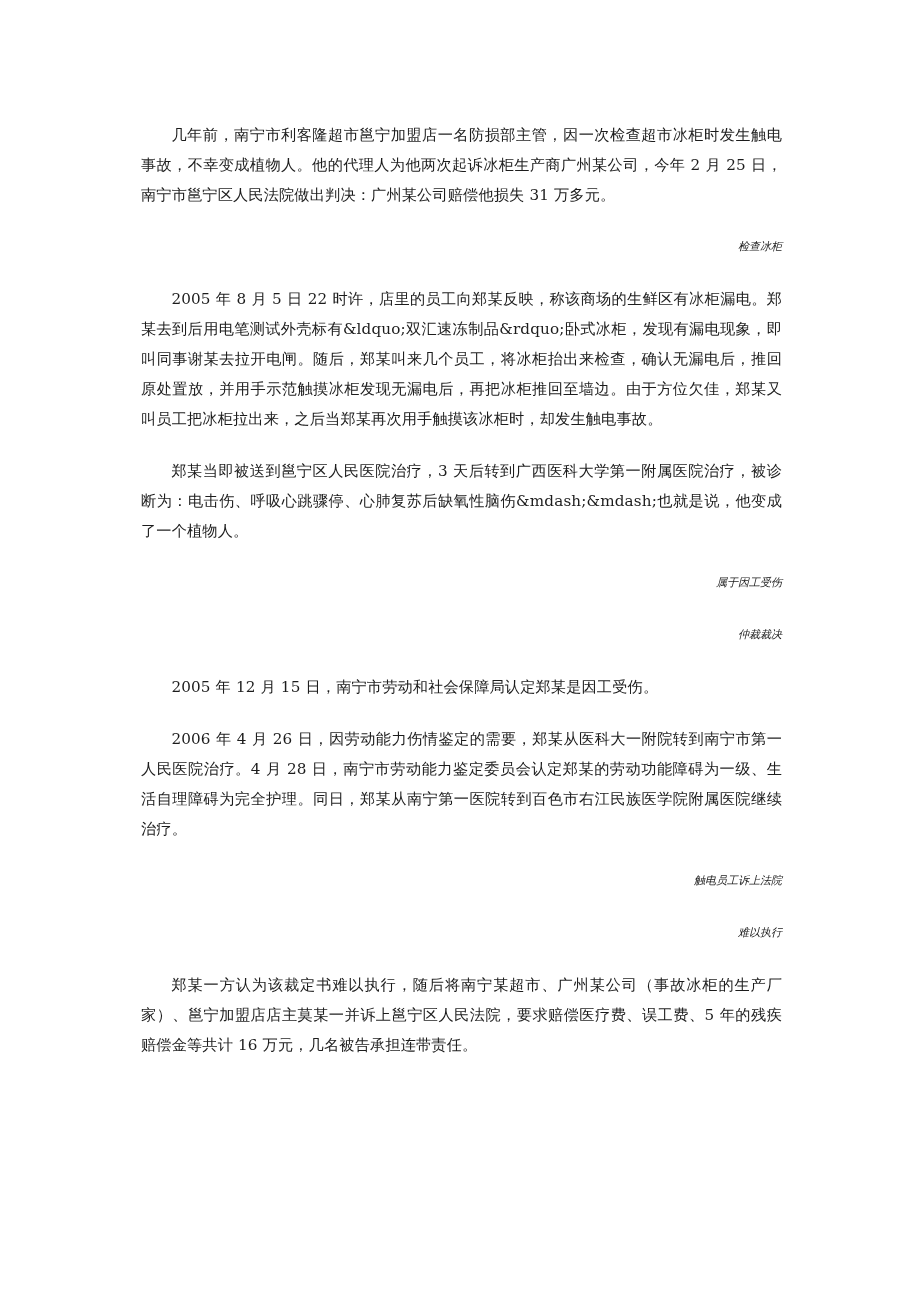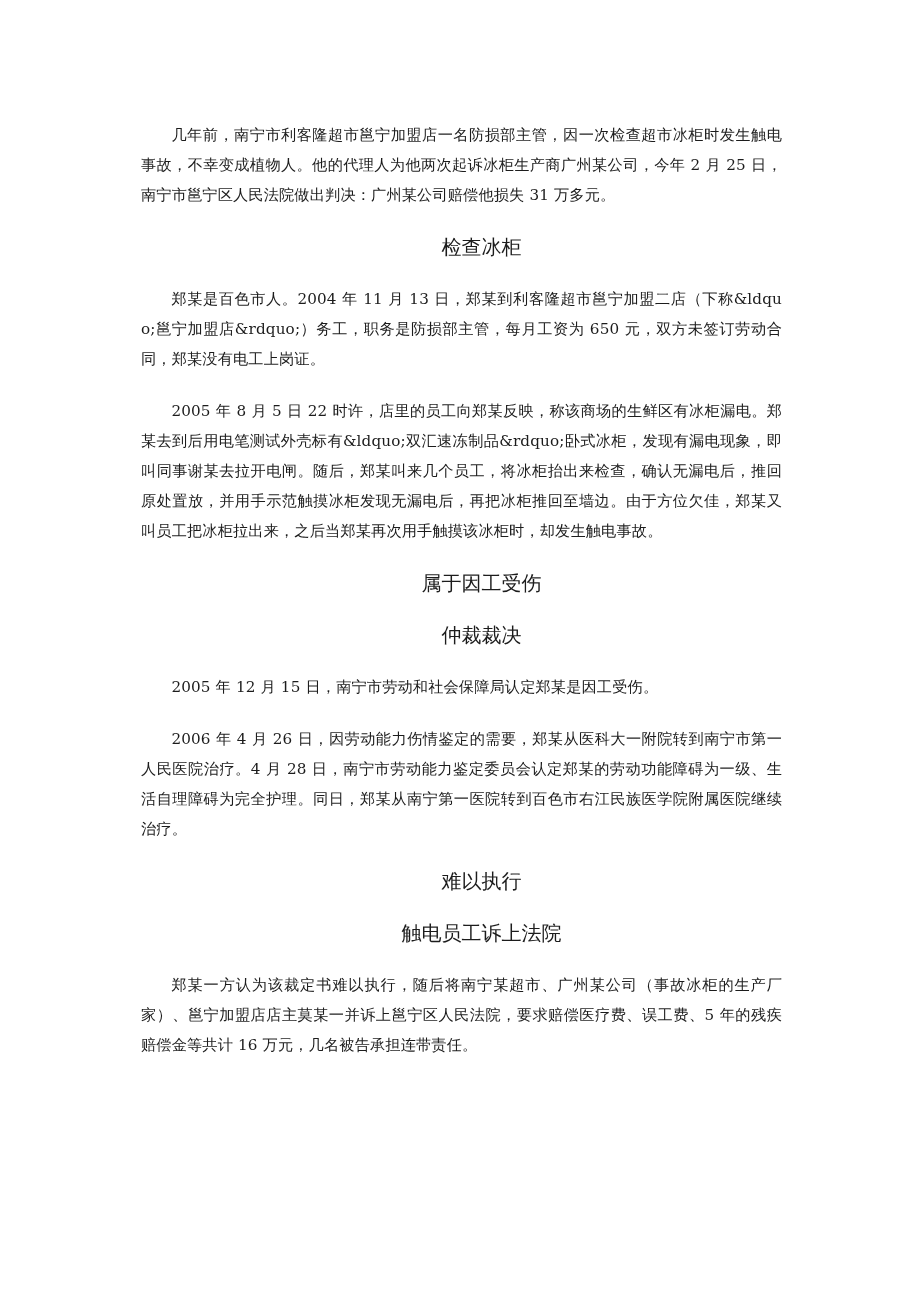--- a/index.html
+++ b/index.html
@@ -35,55 +35,56 @@
     text-justify: inter-ideograph;
     word-break: break-all;
     letter-spacing: 0.15px;
     color: #1c1c1c;
   }
   p.para.indent {
     text-indent: 2em;
   }
   p.heading {
     margin: 0 0 22px 0;
-    font-size: 20px;
+    font-size: 11px;
     line-height: 30px;
     text-indent: 2em;
     color: #1c1c1c;
-    text-align: center;
+    text-align: right;
+    font-style: italic;
   }
   p.last {
     margin-bottom: 0;
   }
 </style>
 </head>
 <body>
 
 <div class="page">
   <div class="content">
 
     <p class="para indent">几年前，南宁市利客隆超市邕宁加盟店一名防损部主管，因一次检查超市冰柜时发生触电事故，不幸变成植物人。他的代理人为他两次起诉冰柜生产商广州某公司，今年 2 月 25 日，南宁市邕宁区人民法院做出判决：广州某公司赔偿他损失 31 万多元。</p>
 
     <p class="heading">检查冰柜</p>
 
 
-    <p class="para indent">郑某是百色市人。2004 年 11 月 13 日，郑某到利客隆超市邕宁加盟二店（下称&amp;ldquo;邕宁加盟店&amp;rdquo;）务工，职务是防损部主管，每月工资为 650 元，双方未签订劳动合同，郑某没有电工上岗证。</p>
 
     <p class="para indent">2005 年 8 月 5 日 22 时许，店里的员工向郑某反映，称该商场的生鲜区有冰柜漏电。郑某去到后用电笔测试外壳标有&amp;ldquo;双汇速冻制品&amp;rdquo;卧式冰柜，发现有漏电现象，即叫同事谢某去拉开电闸。随后，郑某叫来几个员工，将冰柜抬出来检查，确认无漏电后，推回原处置放，并用手示范触摸冰柜发现无漏电后，再把冰柜推回至墙边。由于方位欠佳，郑某又叫员工把冰柜拉出来，之后当郑某再次用手触摸该冰柜时，却发生触电事故。</p>
 
+    <p class="para indent">郑某当即被送到邕宁区人民医院治疗，3 天后转到广西医科大学第一附属医院治疗，被诊断为：电击伤、呼吸心跳骤停、心肺复苏后缺氧性脑伤&amp;mdash;&amp;mdash;也就是说，他变成了一个植物人。</p>
 
     <p class="heading">属于因工受伤</p>
 
     <p class="heading">仲裁裁决</p>
 
     <p class="para indent">2005 年 12 月 15 日，南宁市劳动和社会保障局认定郑某是因工受伤。</p>
 
     <p class="para indent">2006 年 4 月 26 日，因劳动能力伤情鉴定的需要，郑某从医科大一附院转到南宁市第一人民医院治疗。4 月 28 日，南宁市劳动能力鉴定委员会认定郑某的劳动功能障碍为一级、生活自理障碍为完全护理。同日，郑某从南宁第一医院转到百色市右江民族医学院附属医院继续治疗。</p>
 
 
+    <p class="heading">触电员工诉上法院</p>
+
     <p class="heading">难以执行</p>
-
-    <p class="heading">触电员工诉上法院</p>
 
     <p class="para indent last">郑某一方认为该裁定书难以执行，随后将南宁某超市、广州某公司（事故冰柜的生产厂家）、邕宁加盟店店主莫某一并诉上邕宁区人民法院，要求赔偿医疗费、误工费、5 年的残疾赔偿金等共计 16 万元，几名被告承担连带责任。</p>
 
   </div>
 </div>
 
 </body></html>

